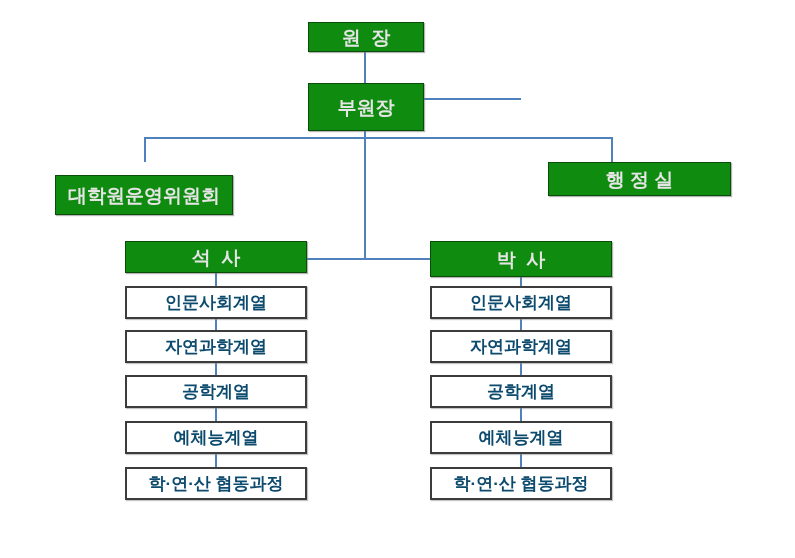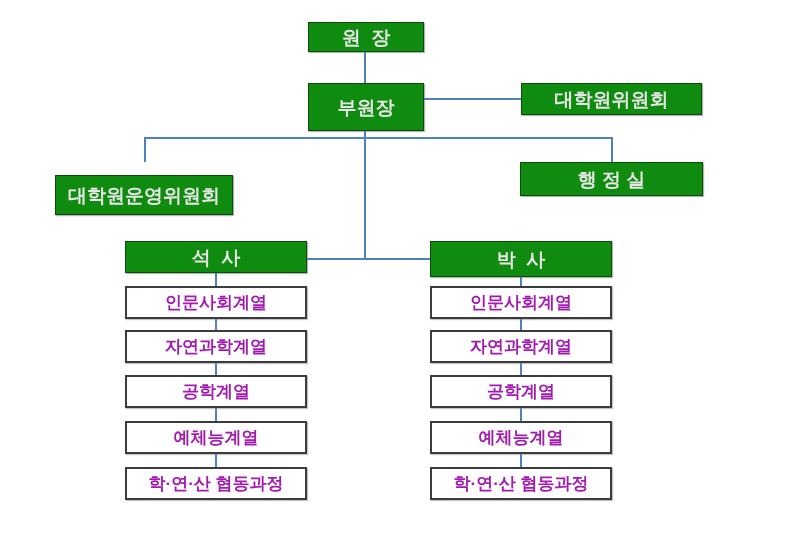--- a/index.html
+++ b/index.html
@@ -36,21 +36,21 @@
     position: absolute;
     background: #ffffff;
     border: 2px solid #3c3c3c;
     box-shadow: 1px 1px 1px rgba(140,140,140,0.5);
     display: flex;
     align-items: center;
     justify-content: center;
     box-sizing: border-box;
   }
   .wbox .label {
-    color: #a21caf;
+    color: #0c4a6e;
     font-weight: bold;
     font-size: 17px;
     white-space: pre;
     line-height: 1;
   }
   .conn {
     position: absolute;
     background: #4f81bd;
   }
 </style>
@@ -80,29 +80,26 @@
   <div class="conn" style="left:520px; top:454px; width:2px; height:13px;"></div>
 
   <div class="gbox" style="left:308px; top:22px; width:116px; height:30px;">
     <span class="label">원  장</span>
   </div>
 
   <div class="gbox" style="left:308px; top:83px; width:116px; height:48px;">
     <span class="label">부원장</span>
   </div>
 
-  <div class="gbox" style="left:521px; top:83px; width:181px; height:32px;">
-    <span class="label">대학원위원회</span>
-  </div>
 
   <div class="gbox" style="left:55px; top:175px; width:178px; height:40px;text-align:center;">
     <span class="label">대학원운영위원회</span>
   </div>
 
-  <div class="gbox" style="left:520px; top:162px; width:183px; height:34px;">
+  <div class="gbox" style="left:548px; top:162px; width:183px; height:34px;">
     <span class="label">행 정 실</span>
   </div>
 
   <div class="gbox" style="left:125px; top:241px; width:182px; height:32px;">
     <span class="label">석  사</span>
   </div>
 
   <div class="gbox" style="left:430px; top:241px; width:182px; height:36px;">
     <span class="label">박  사</span>
   </div>

